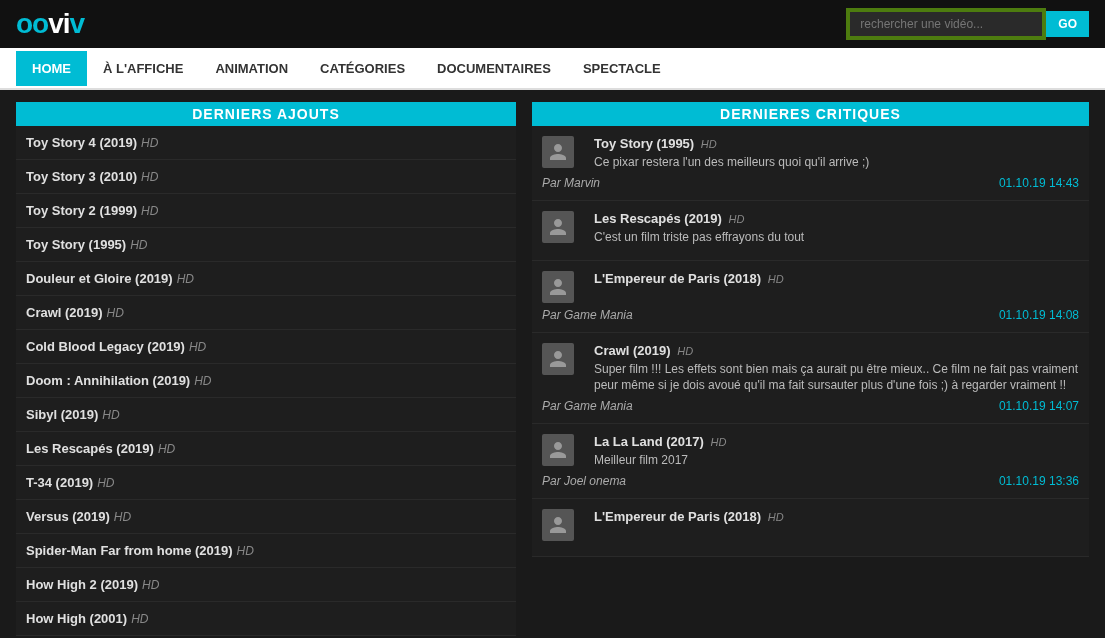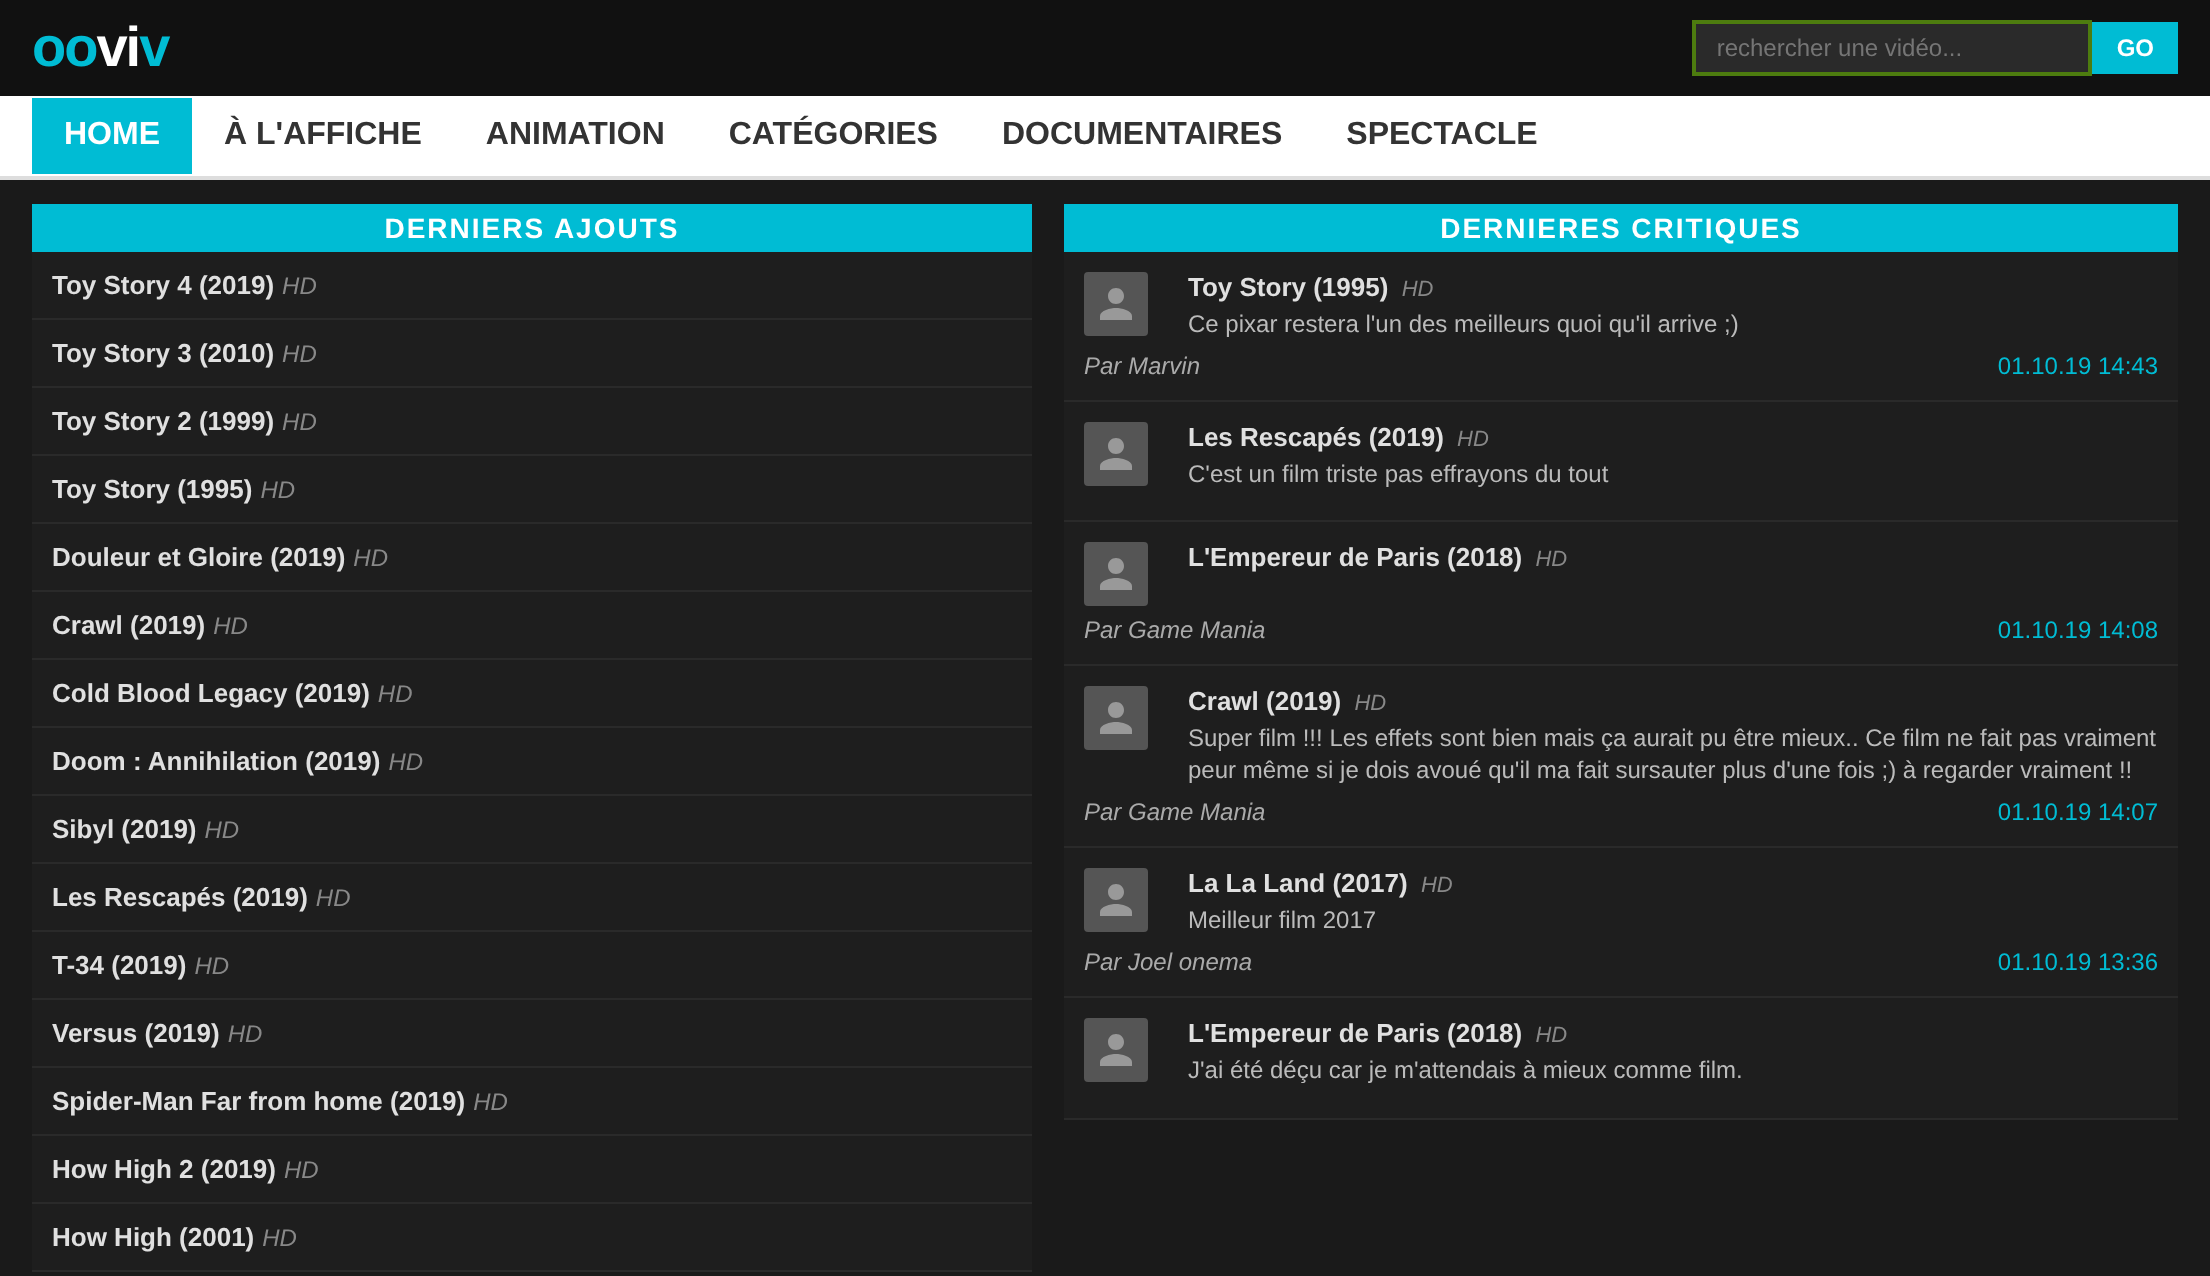--- a/index.html
+++ b/index.html
@@ -21,21 +21,21 @@
       letter-spacing: -1px;
     }
     #logo span { color: #fff; }
     #search-area {
       display: flex;
       align-items: center;
       gap: 0;
     }
     #search-input {
       background: #2a2a2a;
-      border: 2px solid #4d7c0f;
+      border: 4px solid #4d7c0f;
       color: #999;
       padding: 5px 10px;
       font-size: 12px;
       width: 200px;
       outline: none;
     }
     #search-button {
       background: #00bcd4;
       color: #fff;
       border: none;
@@ -49,21 +49,21 @@
     #nav {
       background: #fff;
       display: flex;
       align-items: center;
       padding: 0 16px;
       height: 42px;
       border-bottom: 2px solid #ddd;
     }
     .nav-item {
       padding: 10px 16px;
-      font-size: 16px;
+      font-size: 13px;
       font-weight: bold;
       color: #333;
       cursor: pointer;
       text-decoration: none;
       display: inline-block;
     }
     .nav-item.active {
       background: #00bcd4;
       color: #fff;
     }
@@ -375,21 +375,20 @@
         <div class="reviewer-avatar">
           <svg viewBox="0 0 24 24">
             <path d="M12 12c2.7 0 4.8-2.1 4.8-4.8S14.7 2.4 12 2.4 7.2 4.5 7.2 7.2 9.3 12 12 12zm0 2.4c-3.2 0-9.6 1.6-9.6 4.8v2.4h19.2v-2.4c0-3.2-6.4-4.8-9.6-4.8z"></path>
           </svg>
         </div>
         <div class="review-content">
           <div>
             <span class="review-movie-title">L'Empereur de Paris (2018)</span>
             <span class="review-movie-hd">HD</span>
           </div>
-          <div class="review-text">J'ai été déçu car je m'attendais à mieux comme film.</div>
         </div>
       </div>
       <div class="review-footer">
         <span class="review-author"></span>
         <span class="review-date"></span>
       </div>
     </div>
       </div>
   </div>
 </div>

